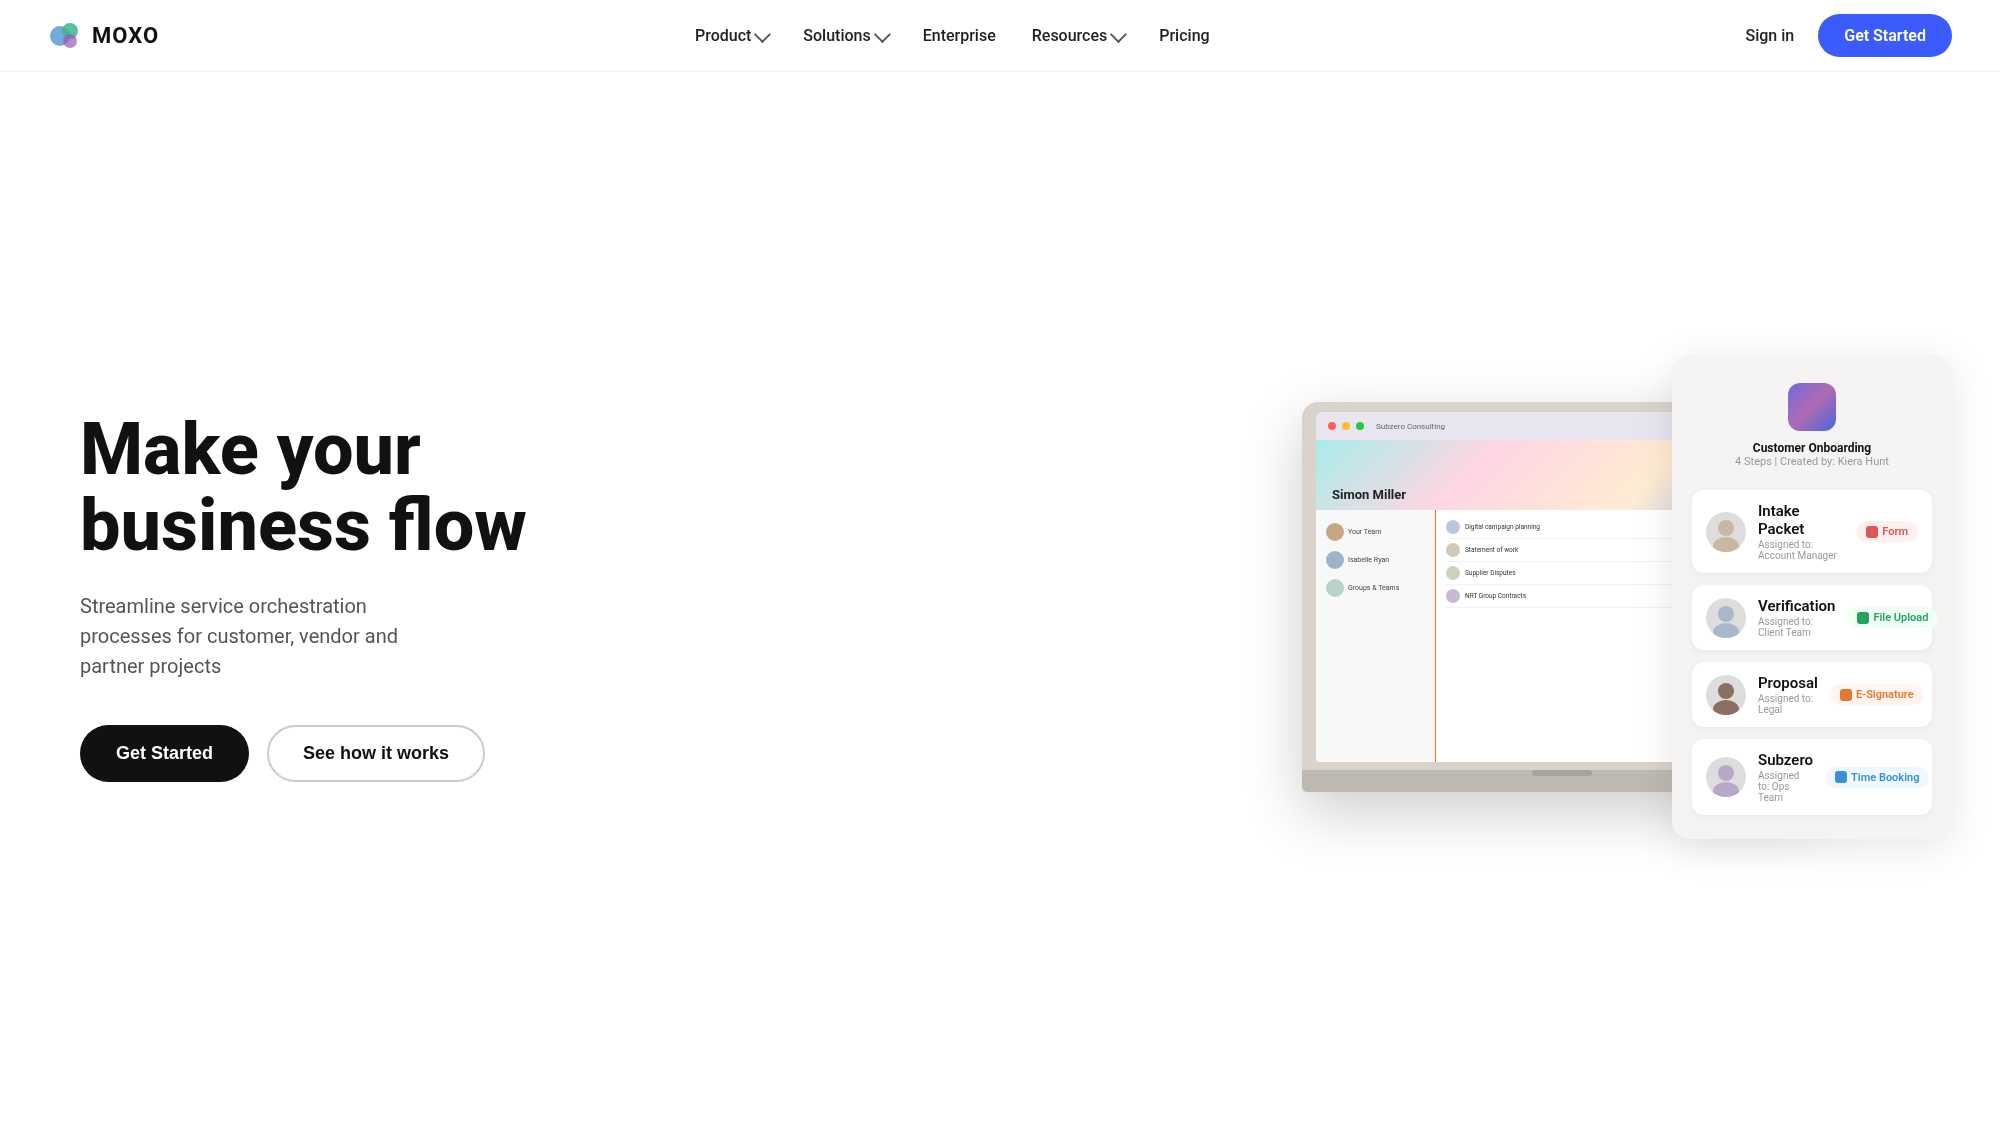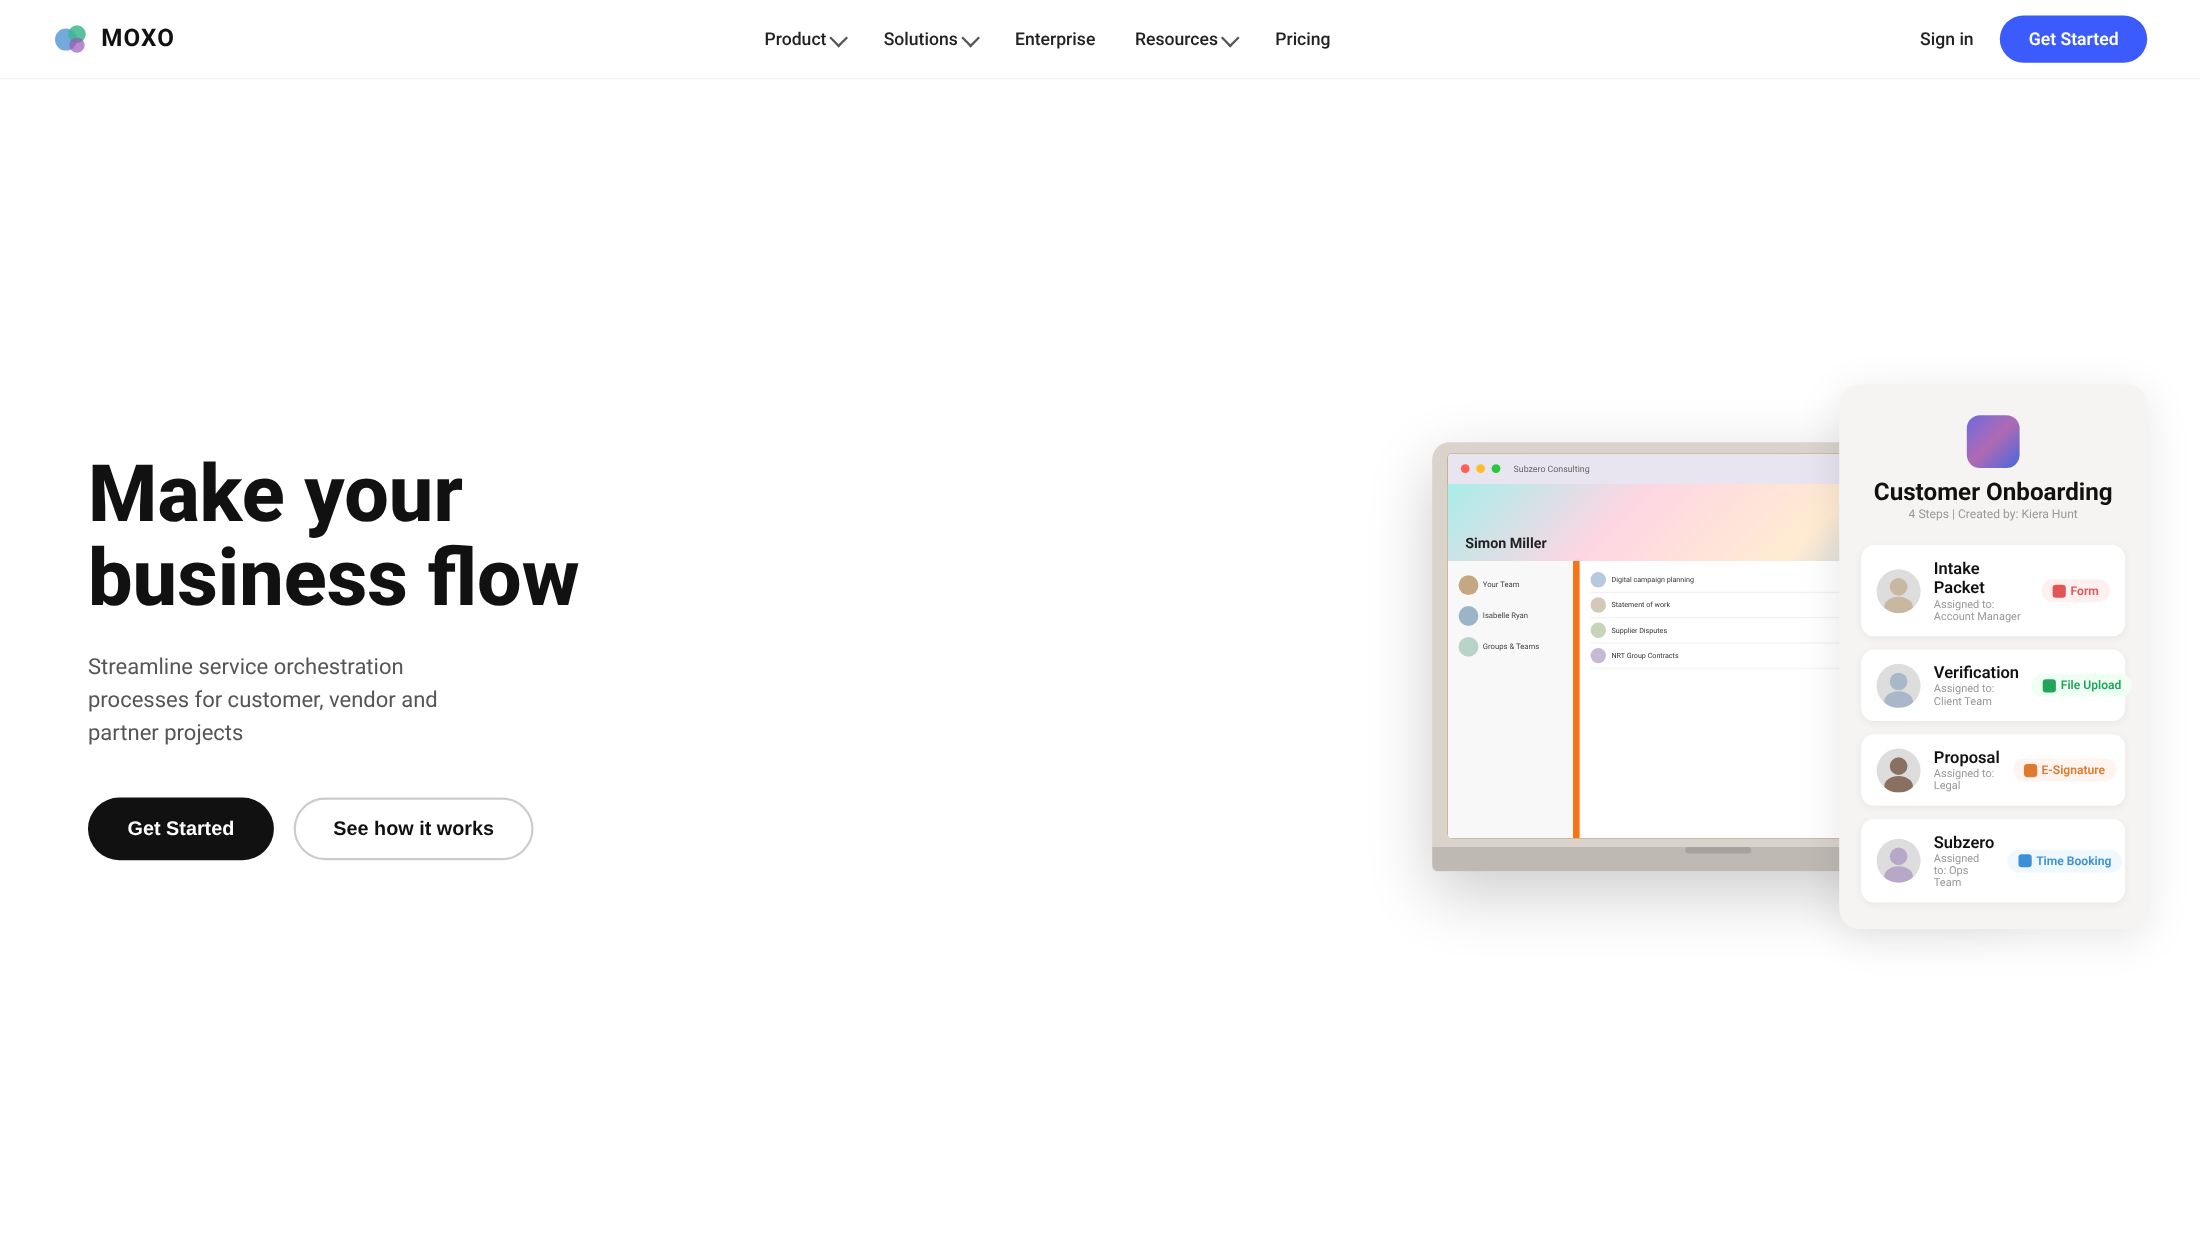--- a/index.html
+++ b/index.html
@@ -157,21 +157,21 @@
       height: 390px;
       background: #d9d3cc;
       border-radius: 16px 16px 4px 4px;
       position: relative;
       overflow: hidden;
       box-shadow: 0 20px 60px rgba(0,0,0,0.2);
     }
     .laptop-screen {
       position: absolute;
       inset: 10px 14px 30px 14px;
-      background: #a16207;
+      background: #f97316;
       border-radius: 4px;
       overflow: hidden;
     }
     .screen-header {
       background: #e8e4f0;
       padding: 8px 12px;
       display: flex;
       align-items: center;
       gap: 6px;
       height: 28px;
@@ -200,21 +200,21 @@
     }
     .screen-body {
       display: flex;
       flex: 1;
       gap: 0;
       overflow: hidden;
     }
     .screen-sidebar {
       width: 120px;
       background: #f8f8f8;
-      border-right: 6px solid #f97316;
+      border-right: 1px solid #f97316;
       padding: 8px 0;
     }
     .screen-sidebar-item {
       padding: 5px 10px;
       font-size: 7px;
       color: #555;
       display: flex;
       align-items: center;
       gap: 4px;
     }
@@ -300,21 +300,21 @@
       margin-bottom: 22px;
     }
     .onboarding-icon {
       width: 48px;
       height: 48px;
       border-radius: 12px;
       background: linear-gradient(135deg, #6e6bde, #b06ab3, #4568dc);
       margin-bottom: 10px;
     }
     .onboarding-title {
-      font-size: 22px;
+      font-size: 12px;
       font-weight: 700;
       color: #111;
       text-align: center;
     }
     .onboarding-subtitle {
       font-size: 11px;
       color: #999;
       text-align: right;
       margin-top: 0;
     }

